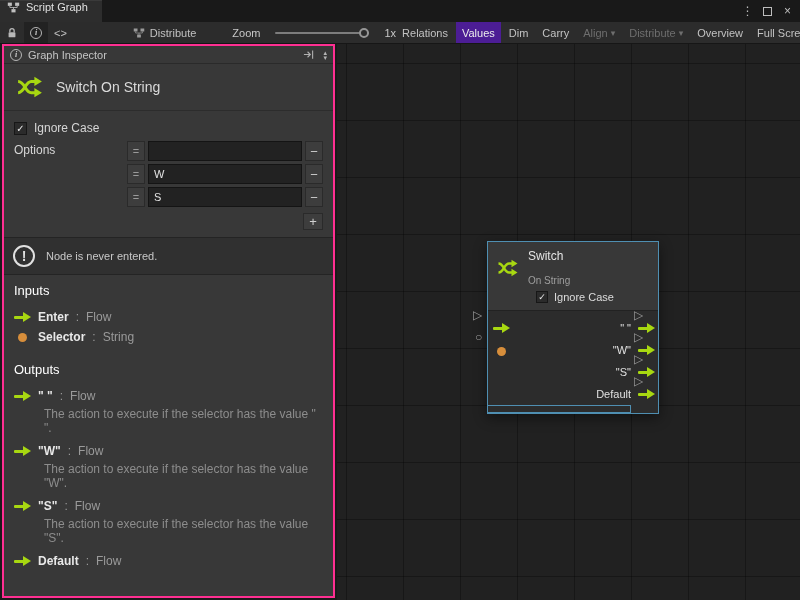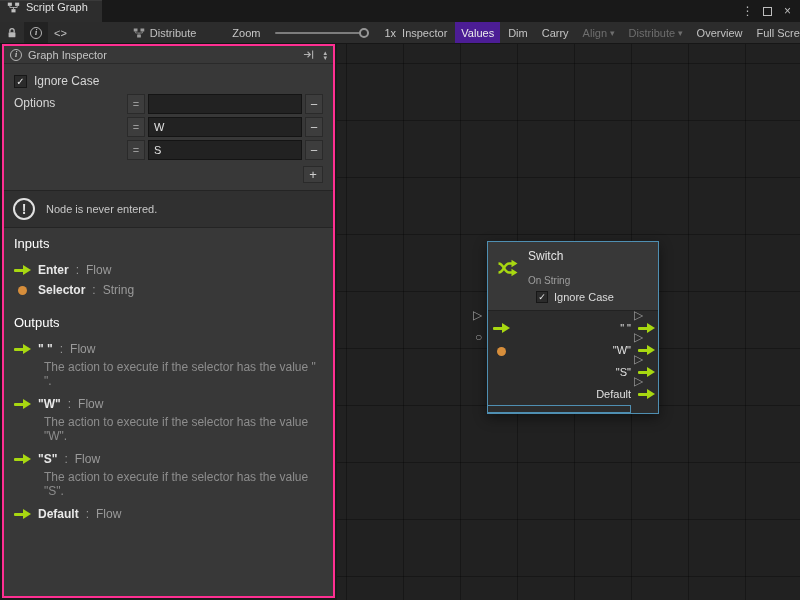--- a/index.html
+++ b/index.html
@@ -131,21 +131,21 @@
 
   <div class="zoom">
     <span>Zoom</span>
     <span class="zoom-track">
       <span class="zoom-handle"></span>
     </span>
     <span>1x</span>
   </div>
 
   <div class="tb-right">
-    <div class="tbtn">Inspector</div>
+    <div class="tbtn">Relations</div>
     <div class="tbtn active">Values</div>
     <div class="tbtn">Dim</div>
     <div class="tbtn">Carry</div>
     <div class="tbtn disabled">
       <span>Align</span>
       <span class="caret">▾</span>
     </div>
     <div class="tbtn disabled">
       <span>Distribute</span>
       <span class="caret">▾</span>
@@ -163,20 +163,29 @@
       <svg width="11" height="11" viewBox="0 0 12 12">
         <path d="M1 6 H7.5 M5 3 L8 6 L5 9 M10.5 1.5 V10.5" stroke="#b0b0b0" fill="none" stroke-width="1.2"></path>
       </svg>
       <span class="spinner">
         <span>▴</span>
         <span>▾</span>
       </span>
     </span>
   </div>
 
+  <div class="insp-title">
+    <svg width="30" height="30" viewBox="0 0 24 24">
+      <path d="M2.5 16.5 C8 16.5 8 7.5 13 7.5 H16" fill="none" stroke="#a8d811" stroke-width="2.4"></path>
+      <polygon points="15.5,3.8 21.5,7.5 15.5,11.2" fill="#a8d811"></polygon>
+      <path d="M2.5 7.5 C8 7.5 8 16.5 13 16.5 H16" fill="none" stroke="#a8d811" stroke-width="2.4"></path>
+      <polygon points="15.5,12.8 21.5,16.5 15.5,20.2" fill="#a8d811"></polygon>
+    </svg>
+    <span>Switch On String</span>
+  </div>
 
   <div class="insp-controls">
     <div class="ic-row">
       <span class="checkbox">
           <span>✓</span>
         </span>
       <span>Ignore Case</span>
     </div>
     <div class="options-wrap">
       <span class="options-label">Options</span>

